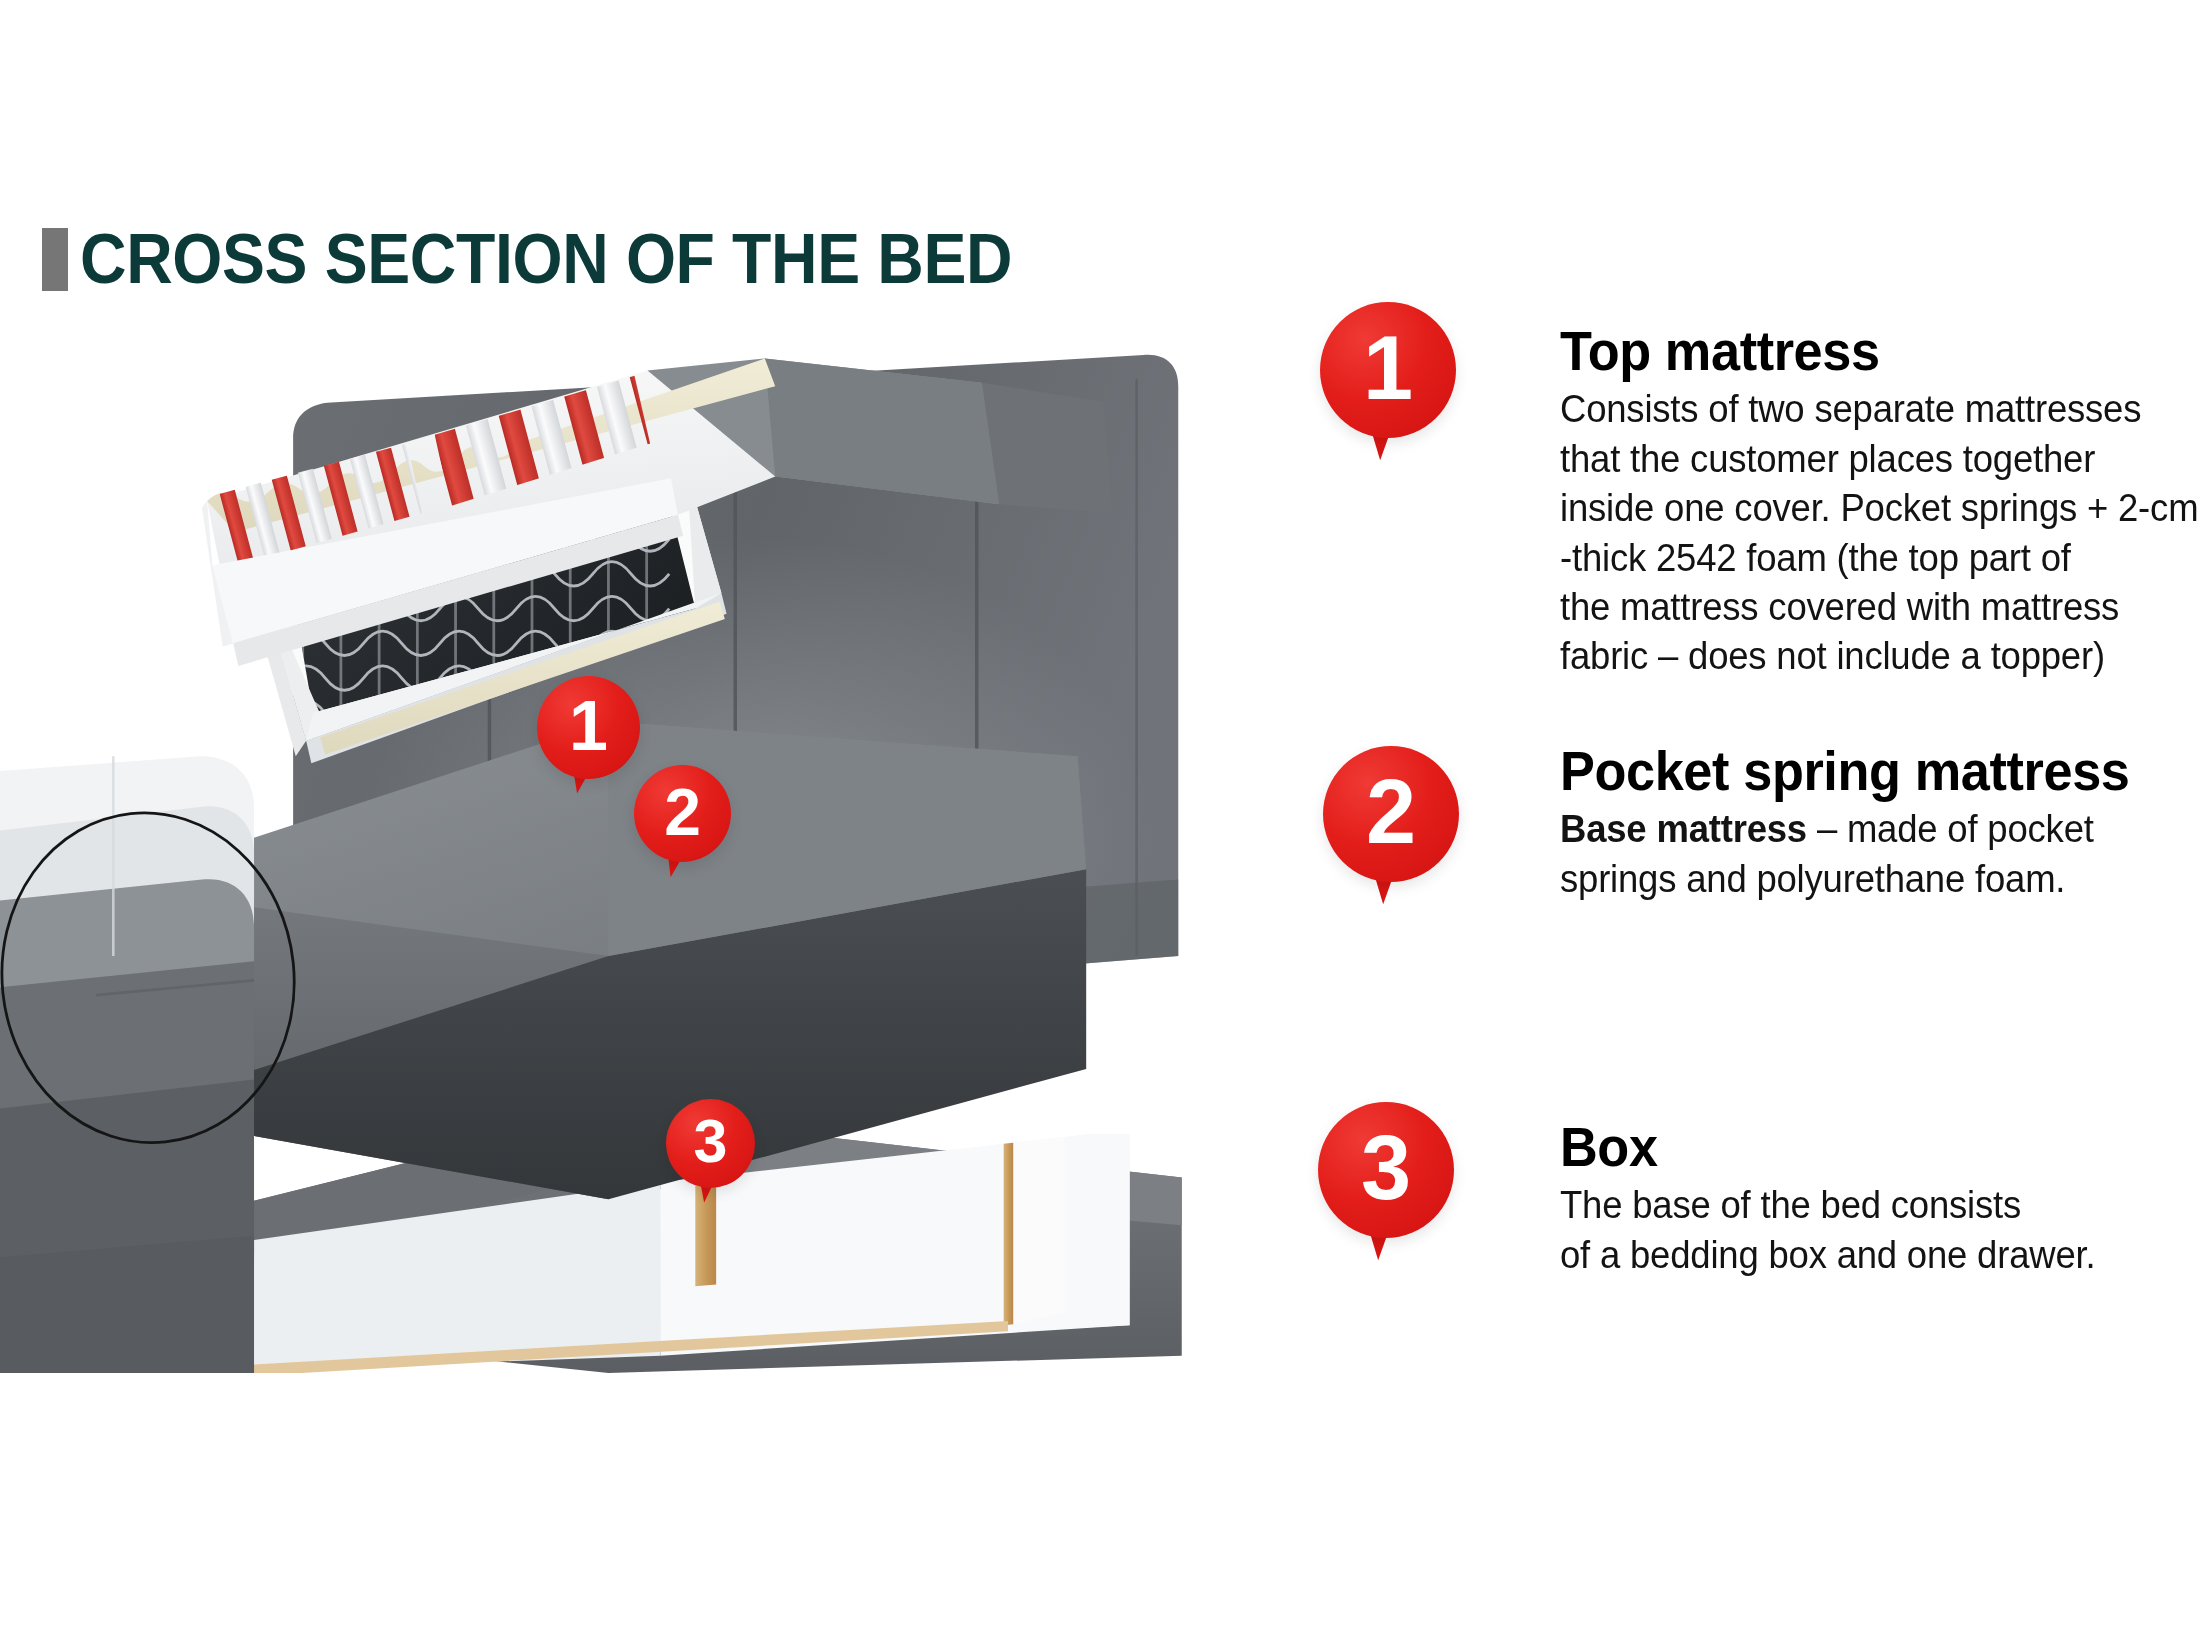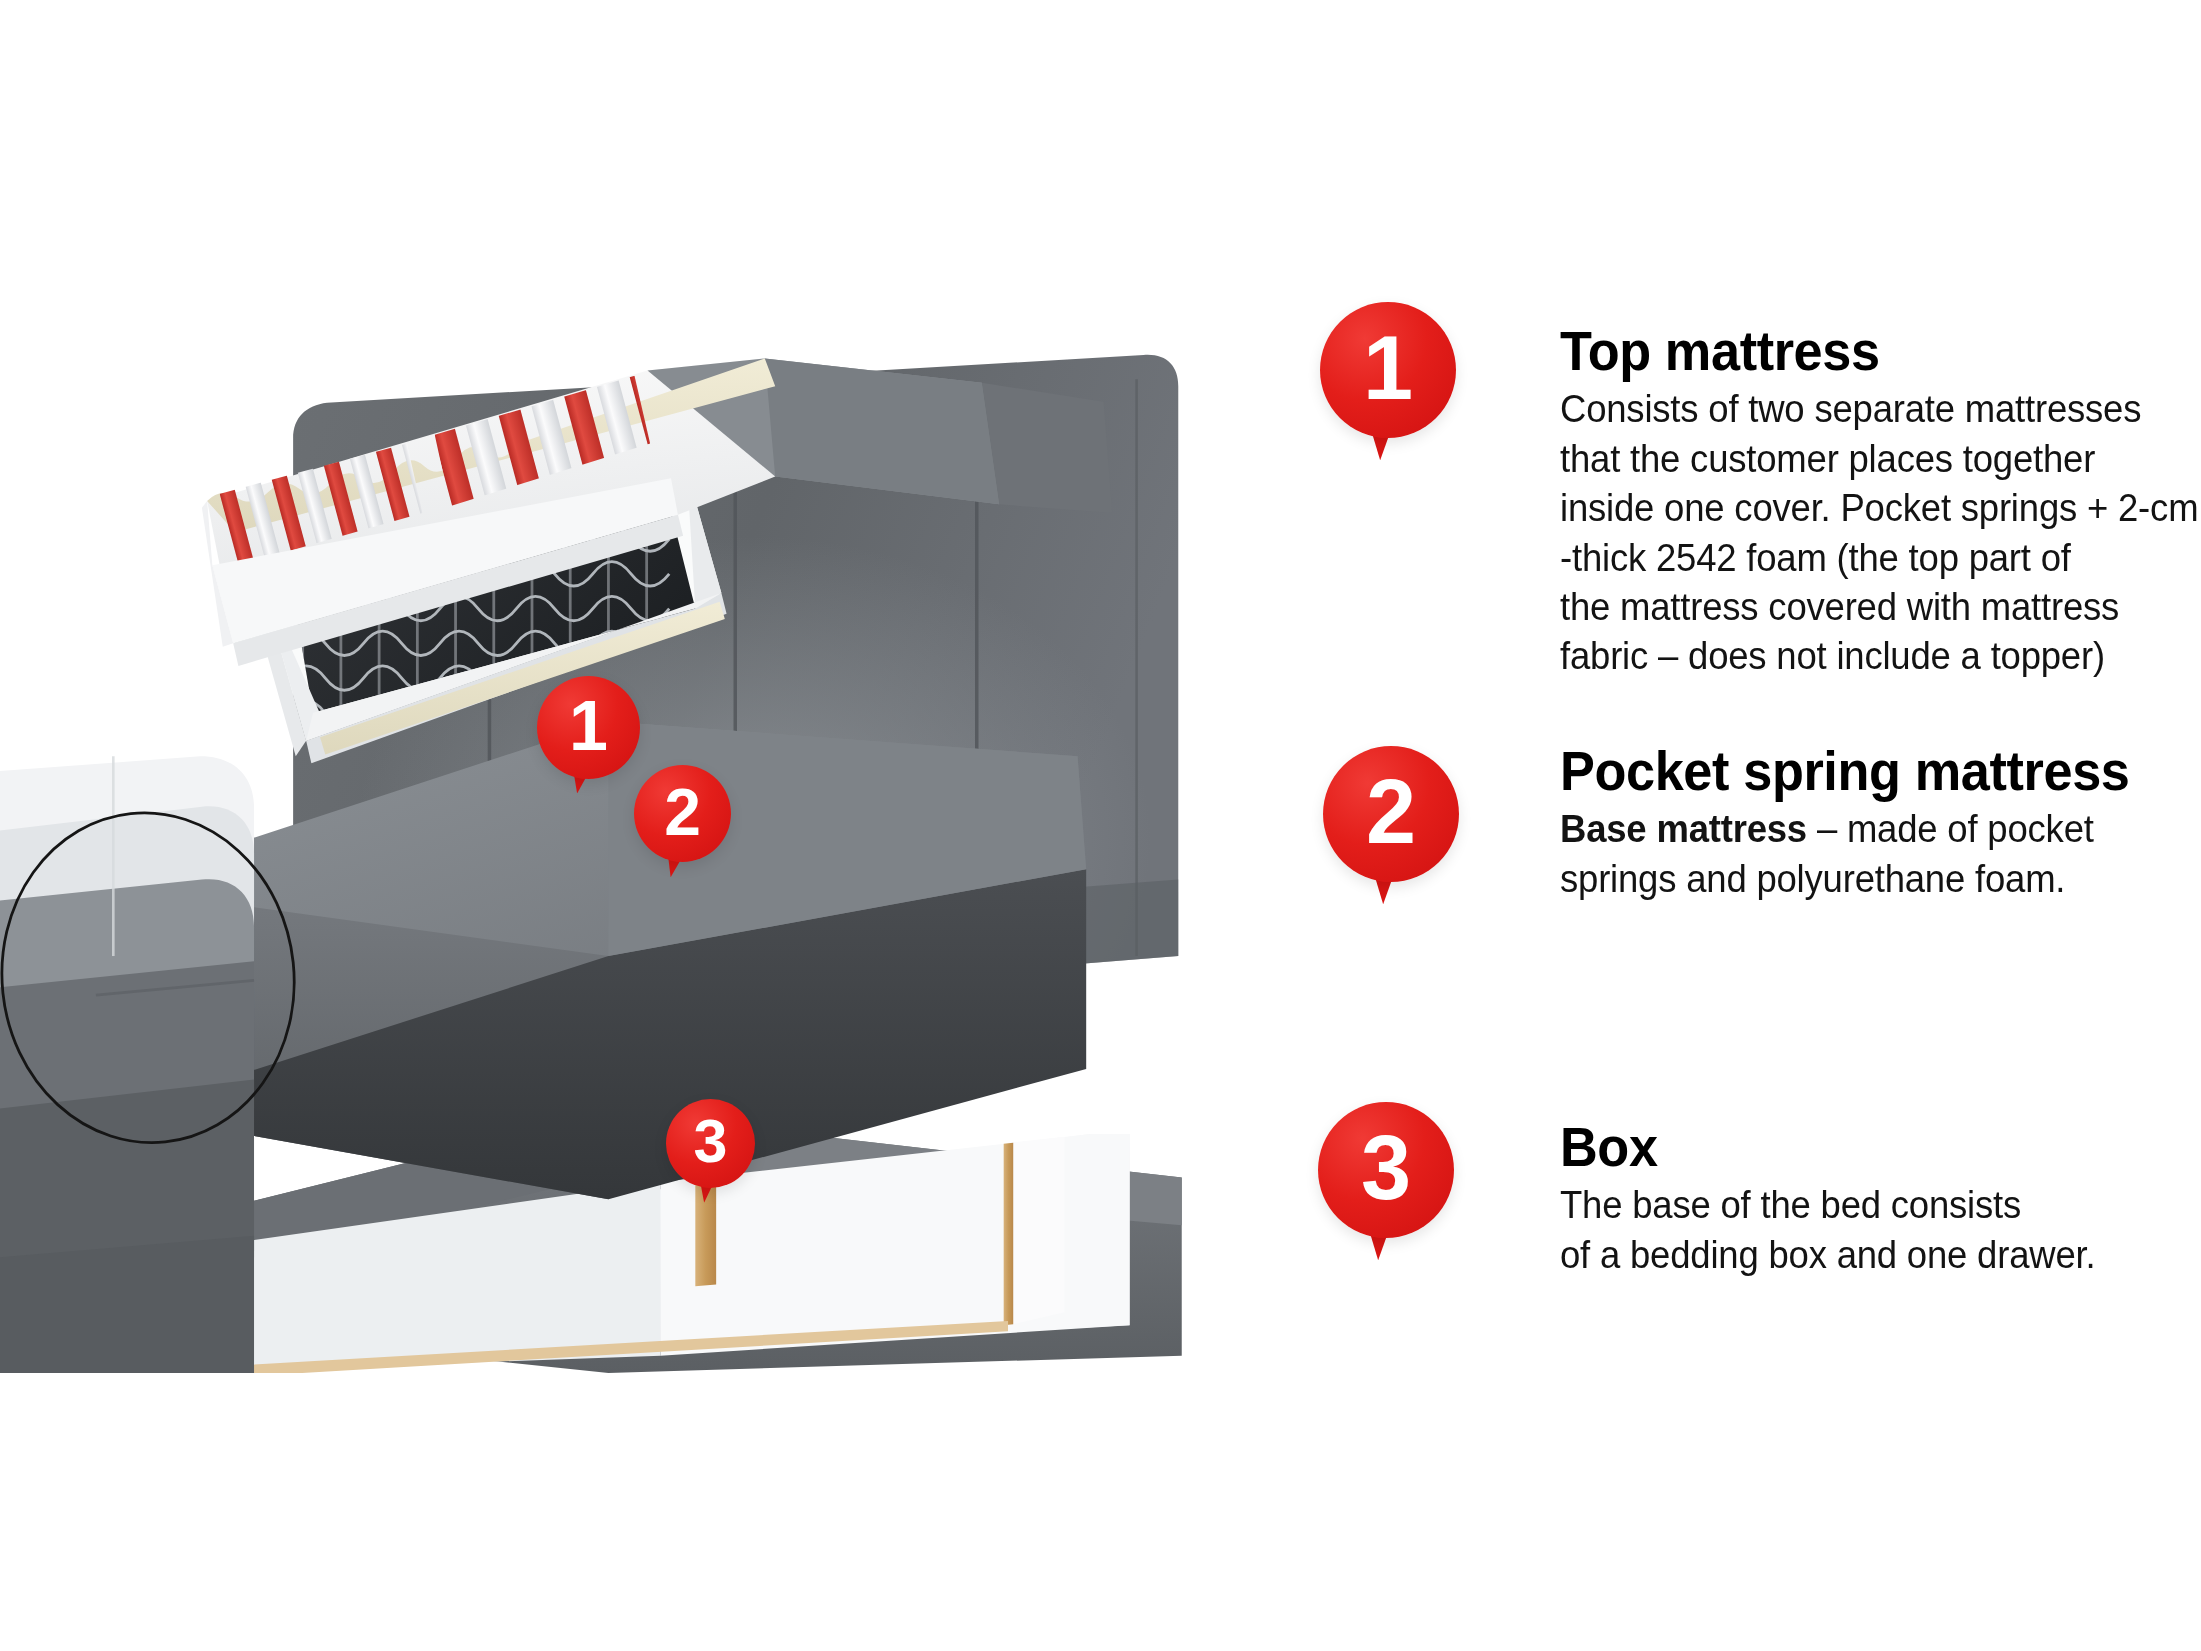--- a/index.html
+++ b/index.html
@@ -152,20 +152,24 @@
     fill: none;
     stroke: #151515;
     stroke-width: 3.2;
   }
 </style>
 </head>
 <body>
 
 <div id="stage">
 
+  <div class="title-row">
+    <div class="title-bar"></div>
+    <div class="title-text">CROSS SECTION OF THE BED</div>
+  </div>
 
   <div id="bed-illustration">
     <svg viewBox="0 0 1460 1180" xmlns="http://www.w3.org/2000/svg">
       <defs>
         <linearGradient id="gHeadboard" x1="0" y1="0" x2="1" y2="0.35">
           <stop offset="0%" stop-color="#6a6e72"></stop>
           <stop offset="45%" stop-color="#63676b"></stop>
           <stop offset="100%" stop-color="#737madeup"></stop>
         </linearGradient>
         <linearGradient id="gHead2" x1="0" y1="0" x2="1" y2="0.3">

